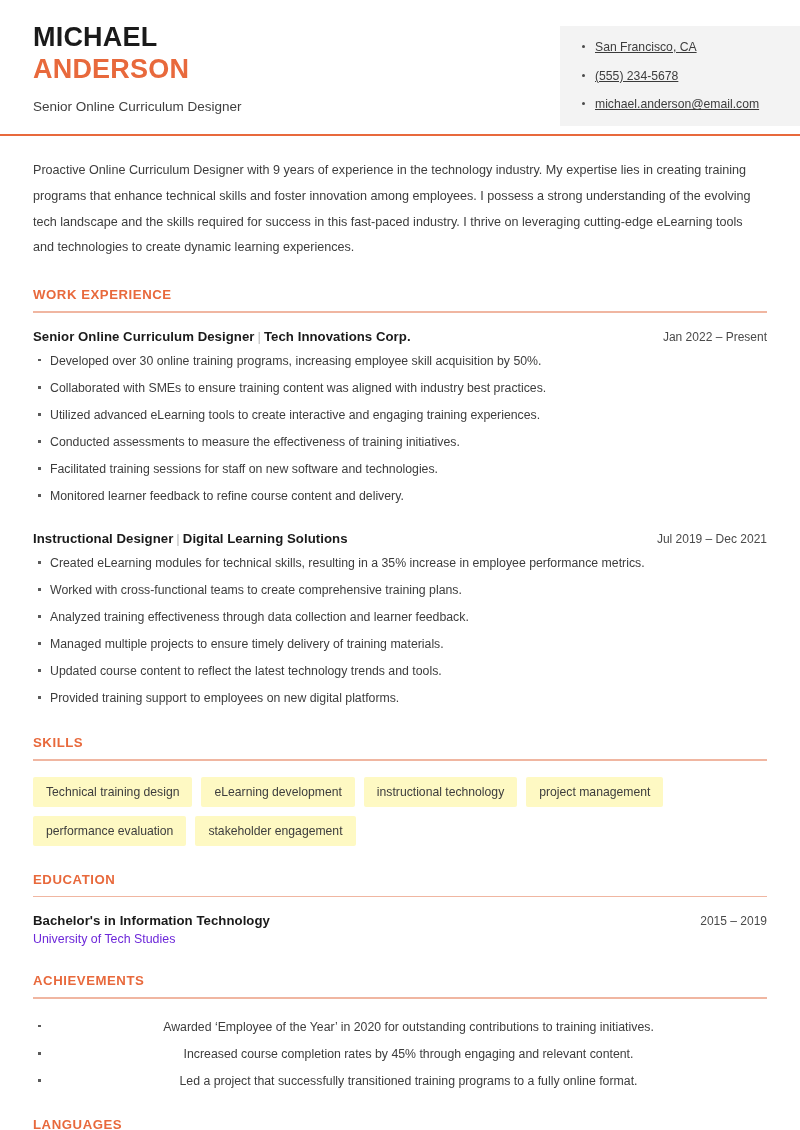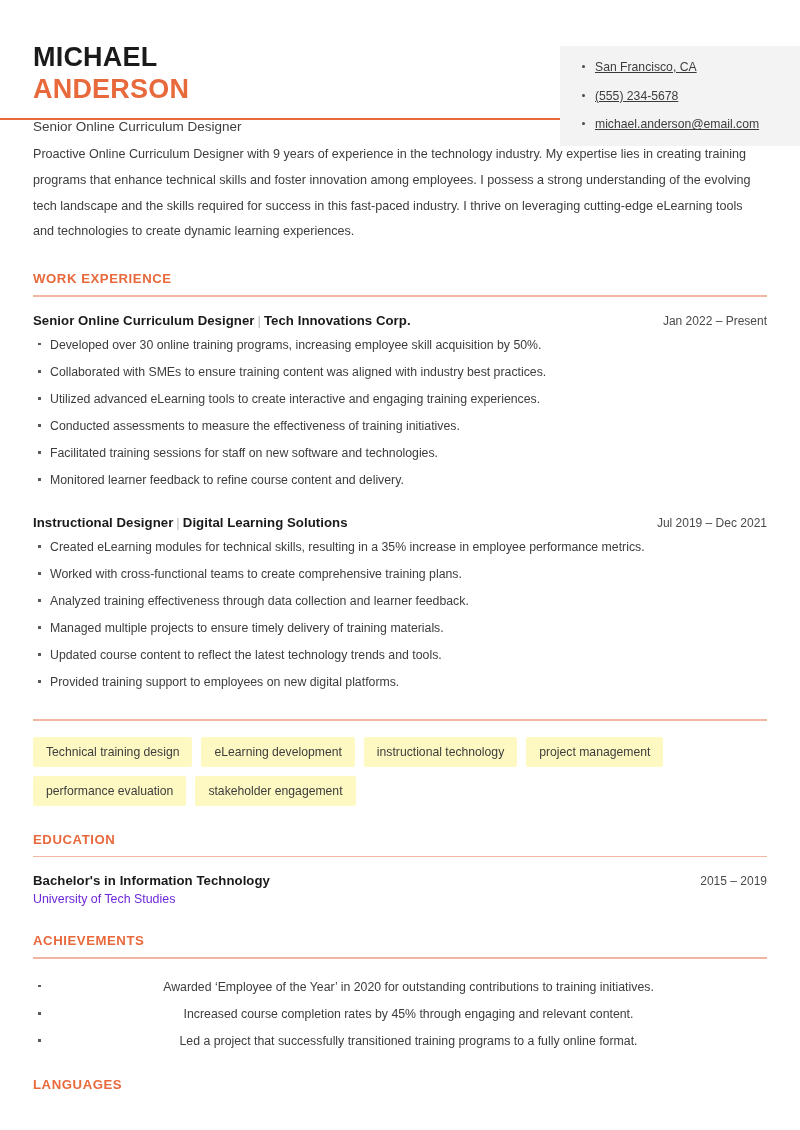--- a/index.html
+++ b/index.html
@@ -17,22 +17,21 @@
     position: relative;
     width: 800px;
     height: 1130px;
     background: #ffffff;
     overflow: hidden;
   }
 
   
   .header {
     position: relative;
-    height: 98px;
-    margin-top: 20px;
+    height: 134px;
   }
   .header-inner {
     display: flex;
     justify-content: space-between;
     align-items: flex-start;
     height: 100%;
   }
   .identity {
     padding: 22px 0 0 33px;
   }
@@ -251,20 +250,21 @@
           <li>Worked with cross-functional teams to create comprehensive training plans.</li>
           <li>Analyzed training effectiveness through data collection and learner feedback.</li>
           <li>Managed multiple projects to ensure timely delivery of training materials.</li>
           <li>Updated course content to reflect the latest technology trends and tools.</li>
           <li>Provided training support to employees on new digital platforms.</li>
         </ul>
       </div>
     </div>
 
     <div class="section" style="margin-top:28px;">
+      <div class="section-title">SKILLS</div>
       <div class="section-rule"></div>
       <div class="pill-wrap">
         <span class="pill">Technical training design</span>
         <span class="pill">eLearning development</span>
         <span class="pill">instructional technology</span>
         <span class="pill">project management</span>
         <span class="pill">performance evaluation</span>
         <span class="pill">stakeholder engagement</span>
       </div>
     </div>

